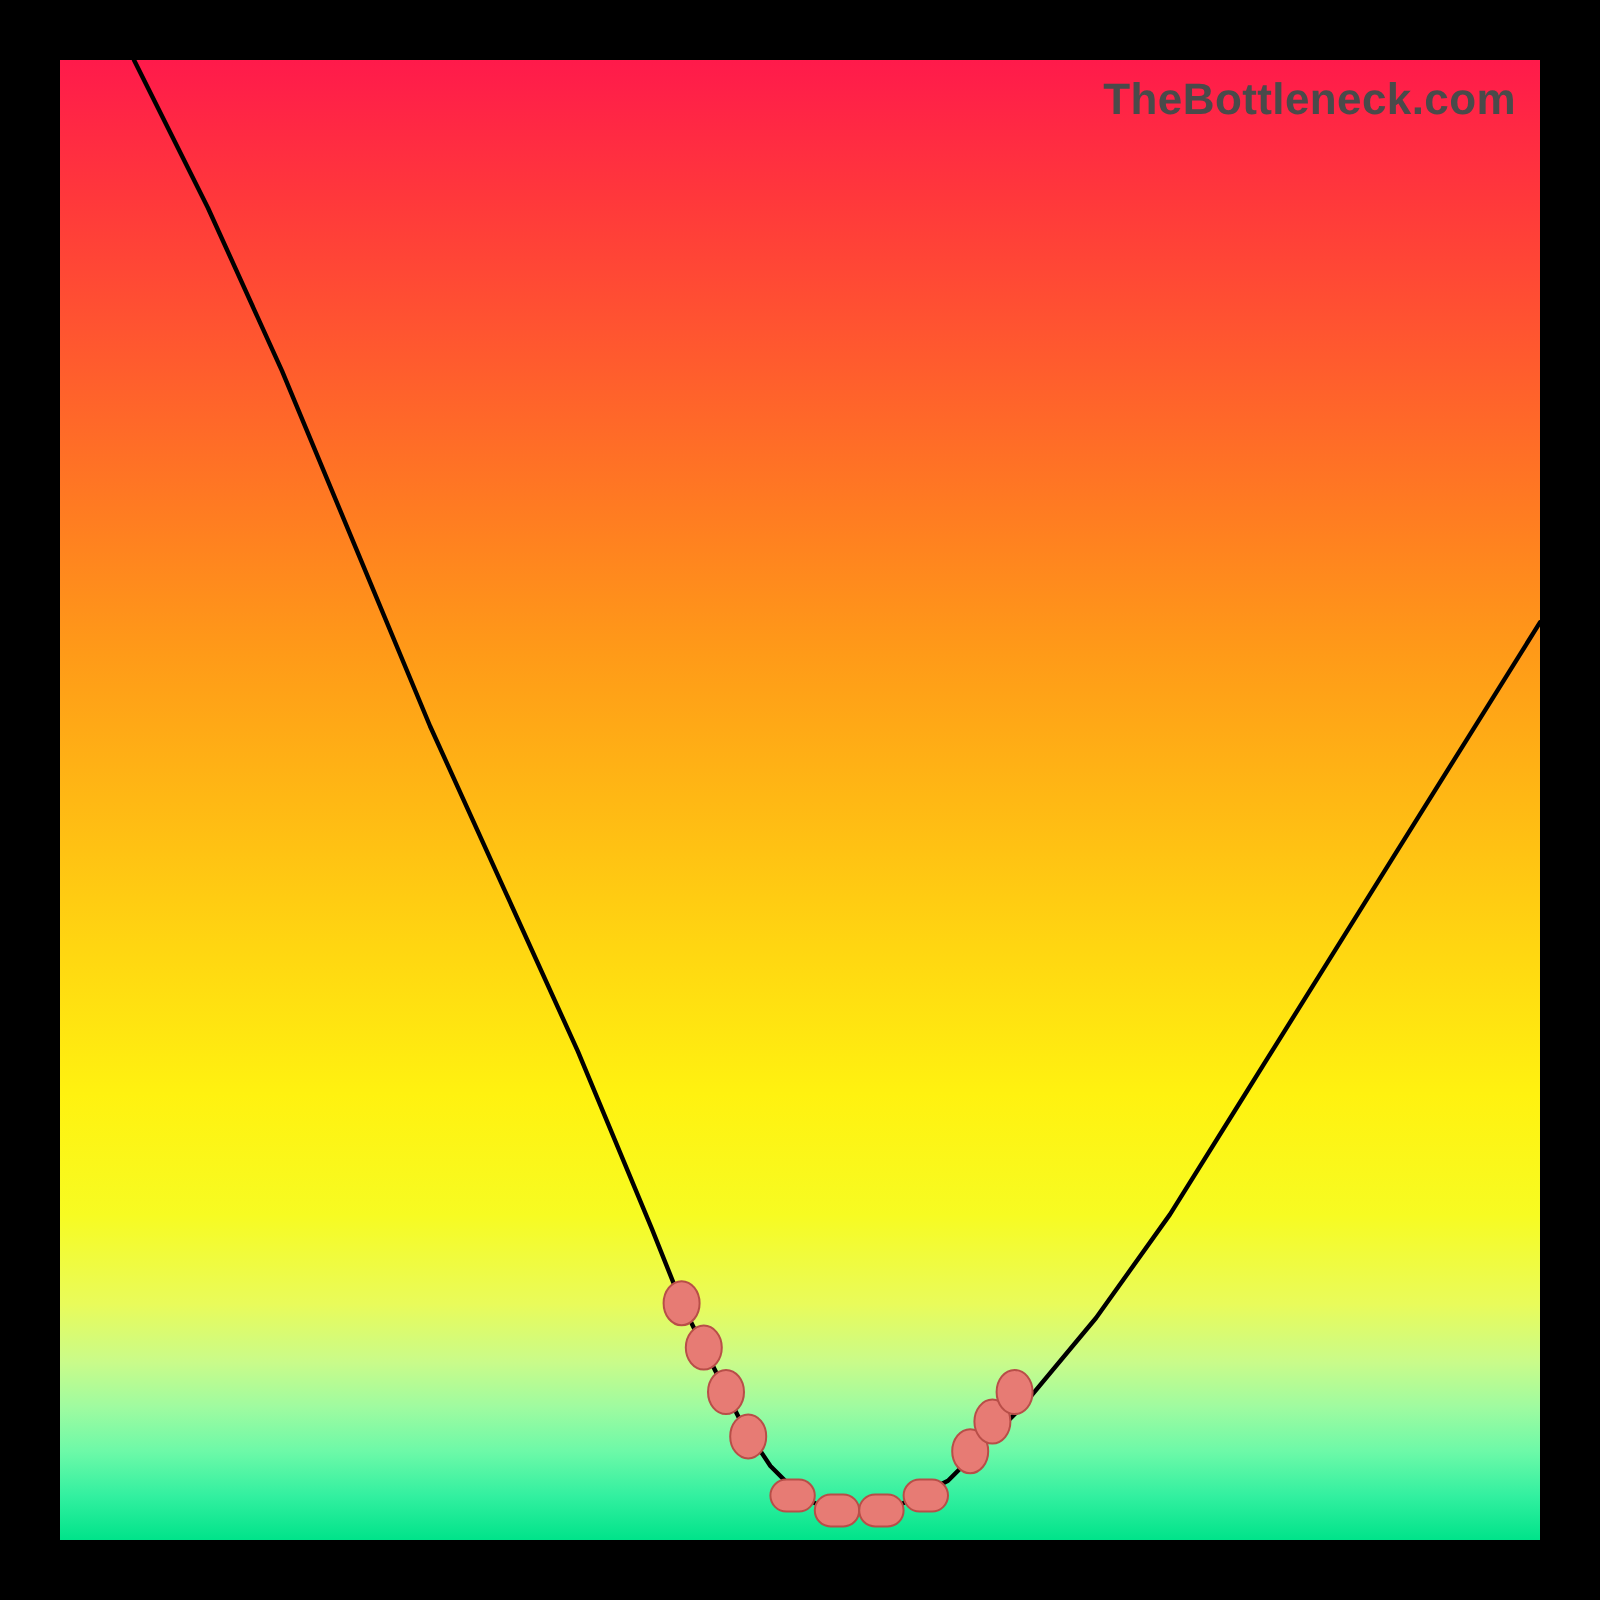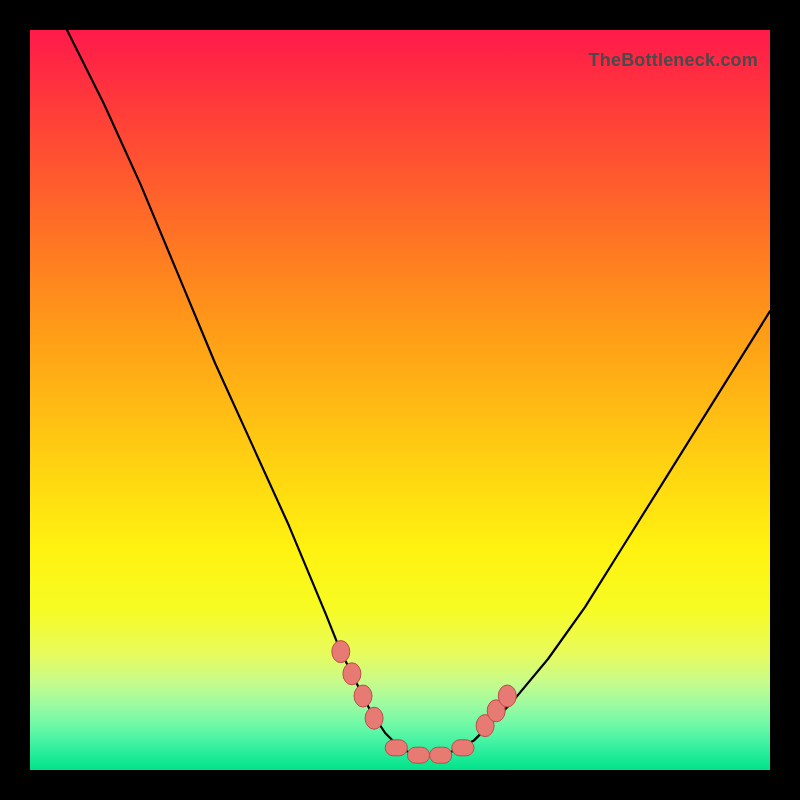--- a/index.html
+++ b/index.html
@@ -36,24 +36,24 @@
       #e9fb5a 84%,
       #c9fb8a 88%,
       #9ffba0 91%,
       #6df9a8 94%,
       #33f0a0 97%,
       #00e38a 100%
     );
   }
   .watermark {
     position: absolute;
-    top: 20px;
+    top: 7px;
     right: 12px;
     color: #4a4a4a;
-    font-size: 18px;
+    font-size: 22px;
     font-weight: 600;
     letter-spacing: 0.2px;
     user-select: none;
     margin-left: 17px;
   }
   svg.curve {
     position: absolute;
     left: 0;
     top: 0;
     width: 740px;

